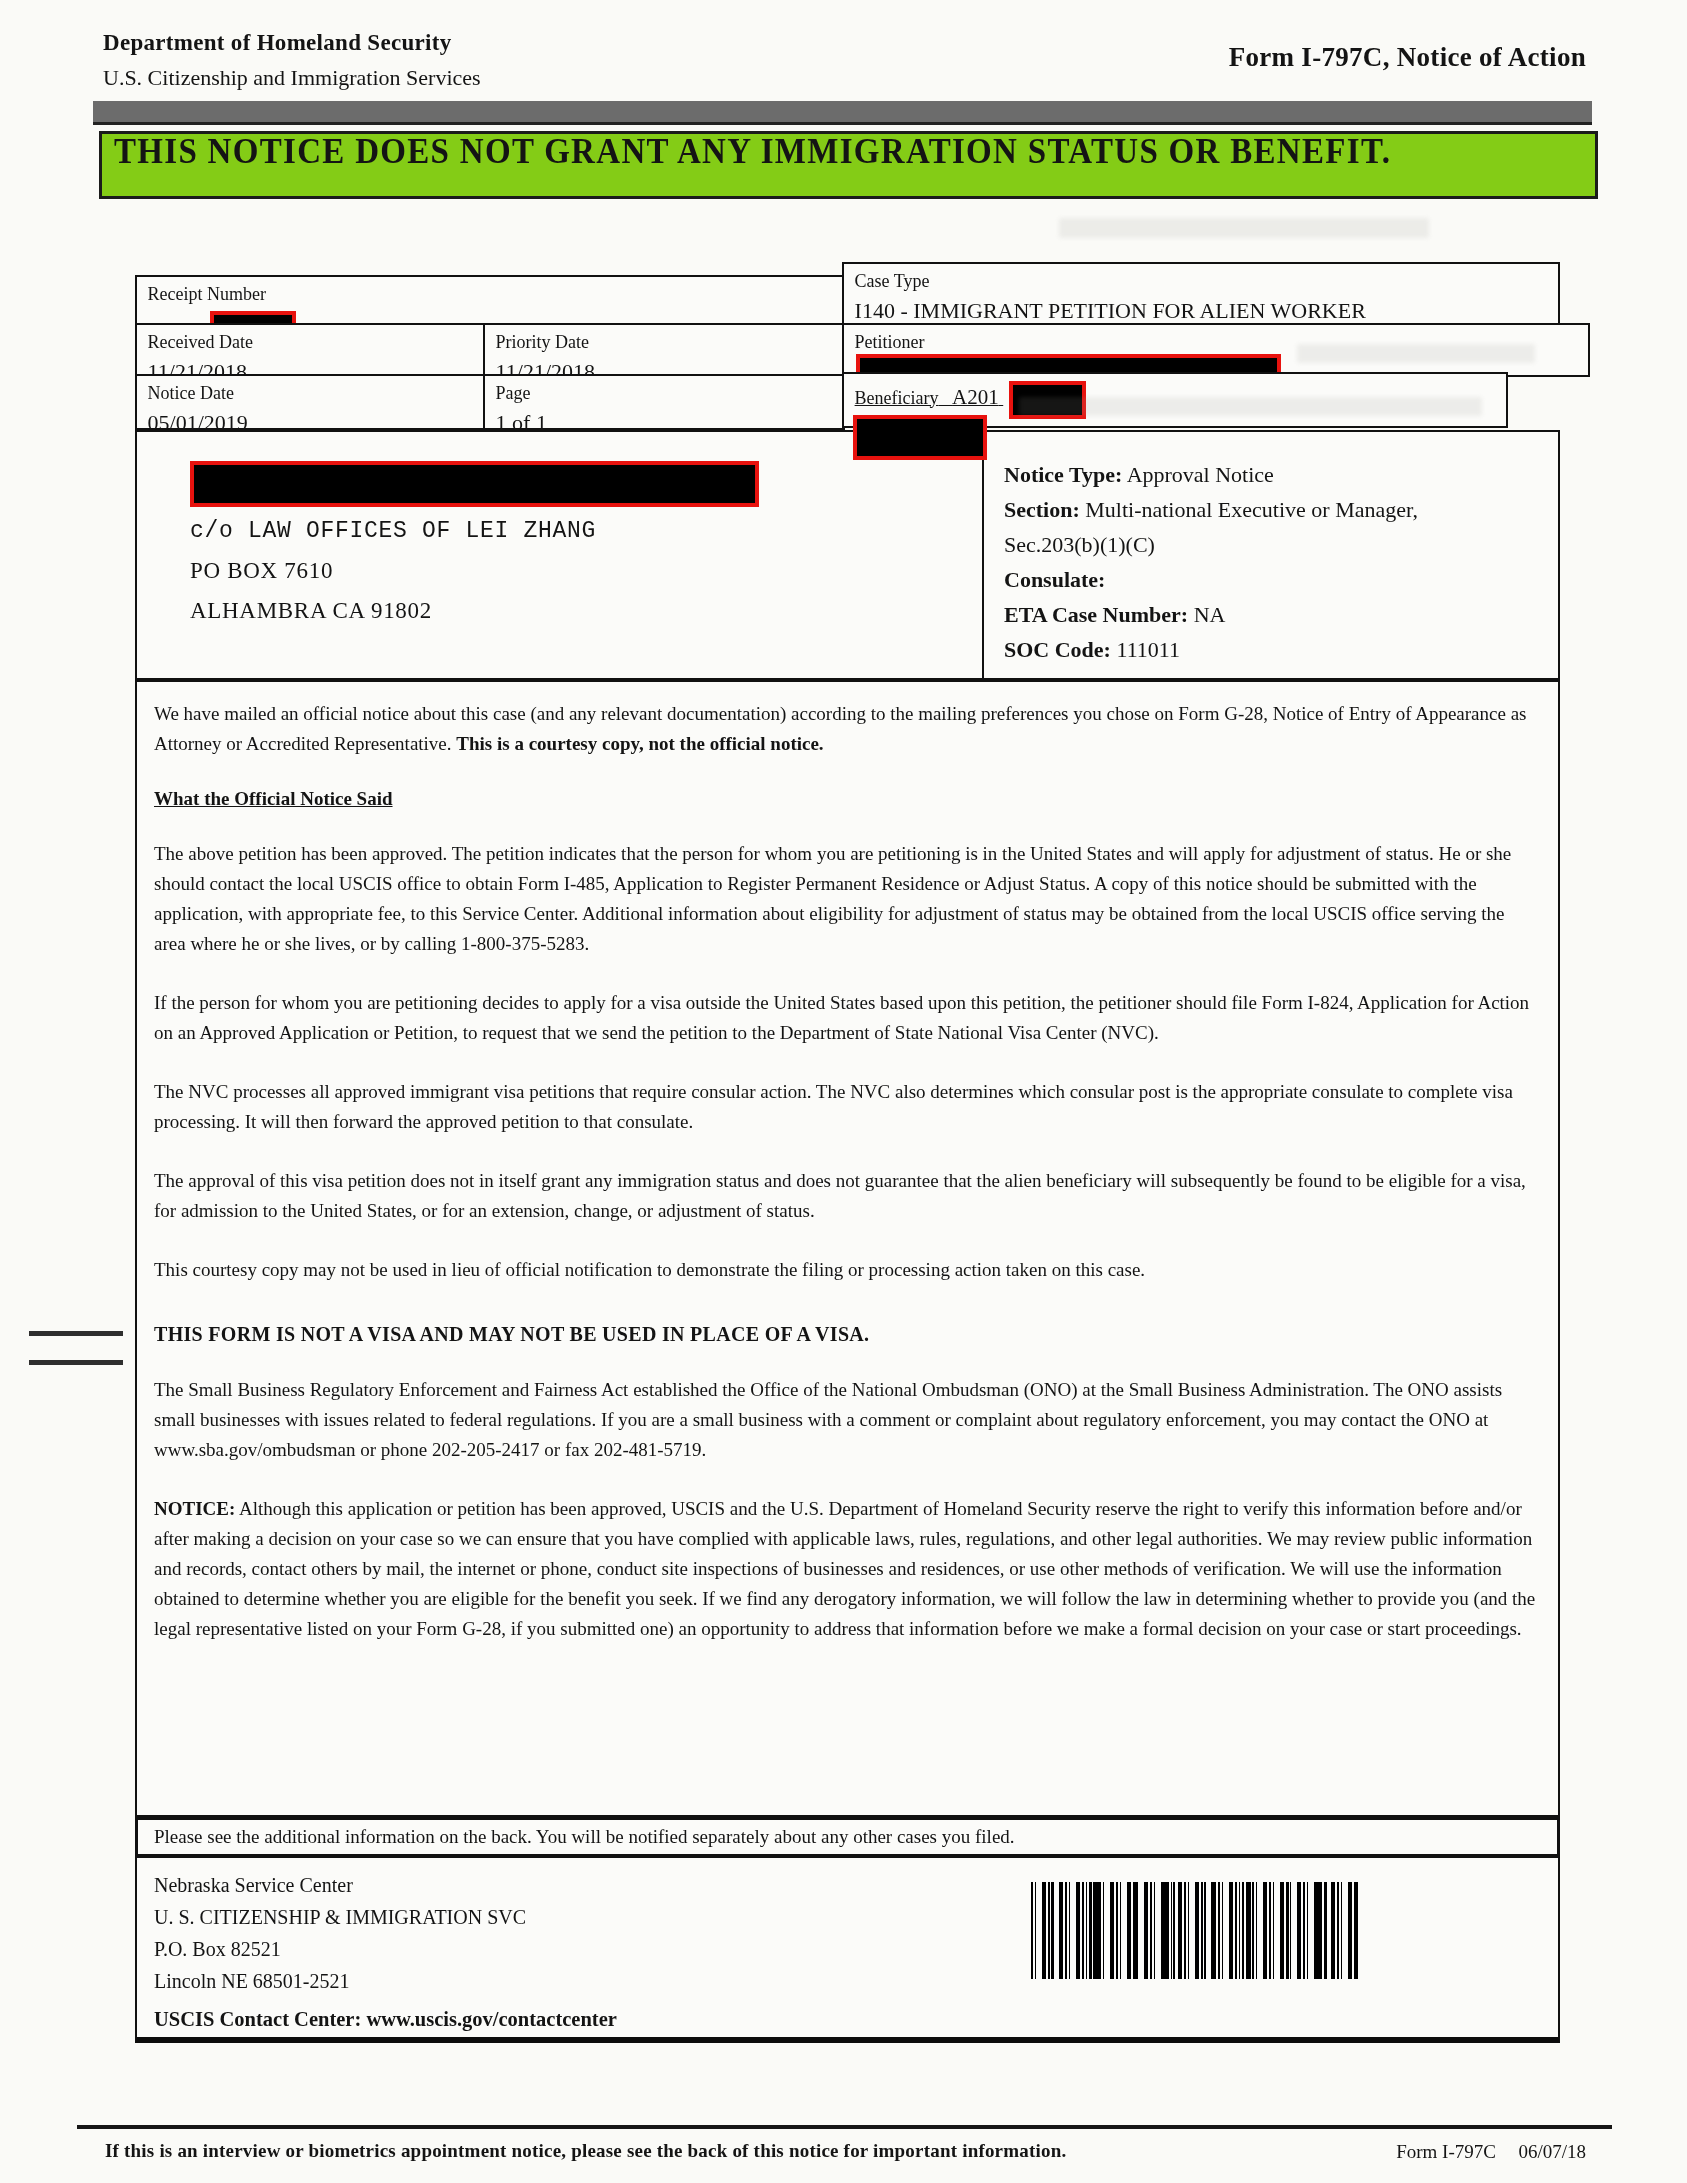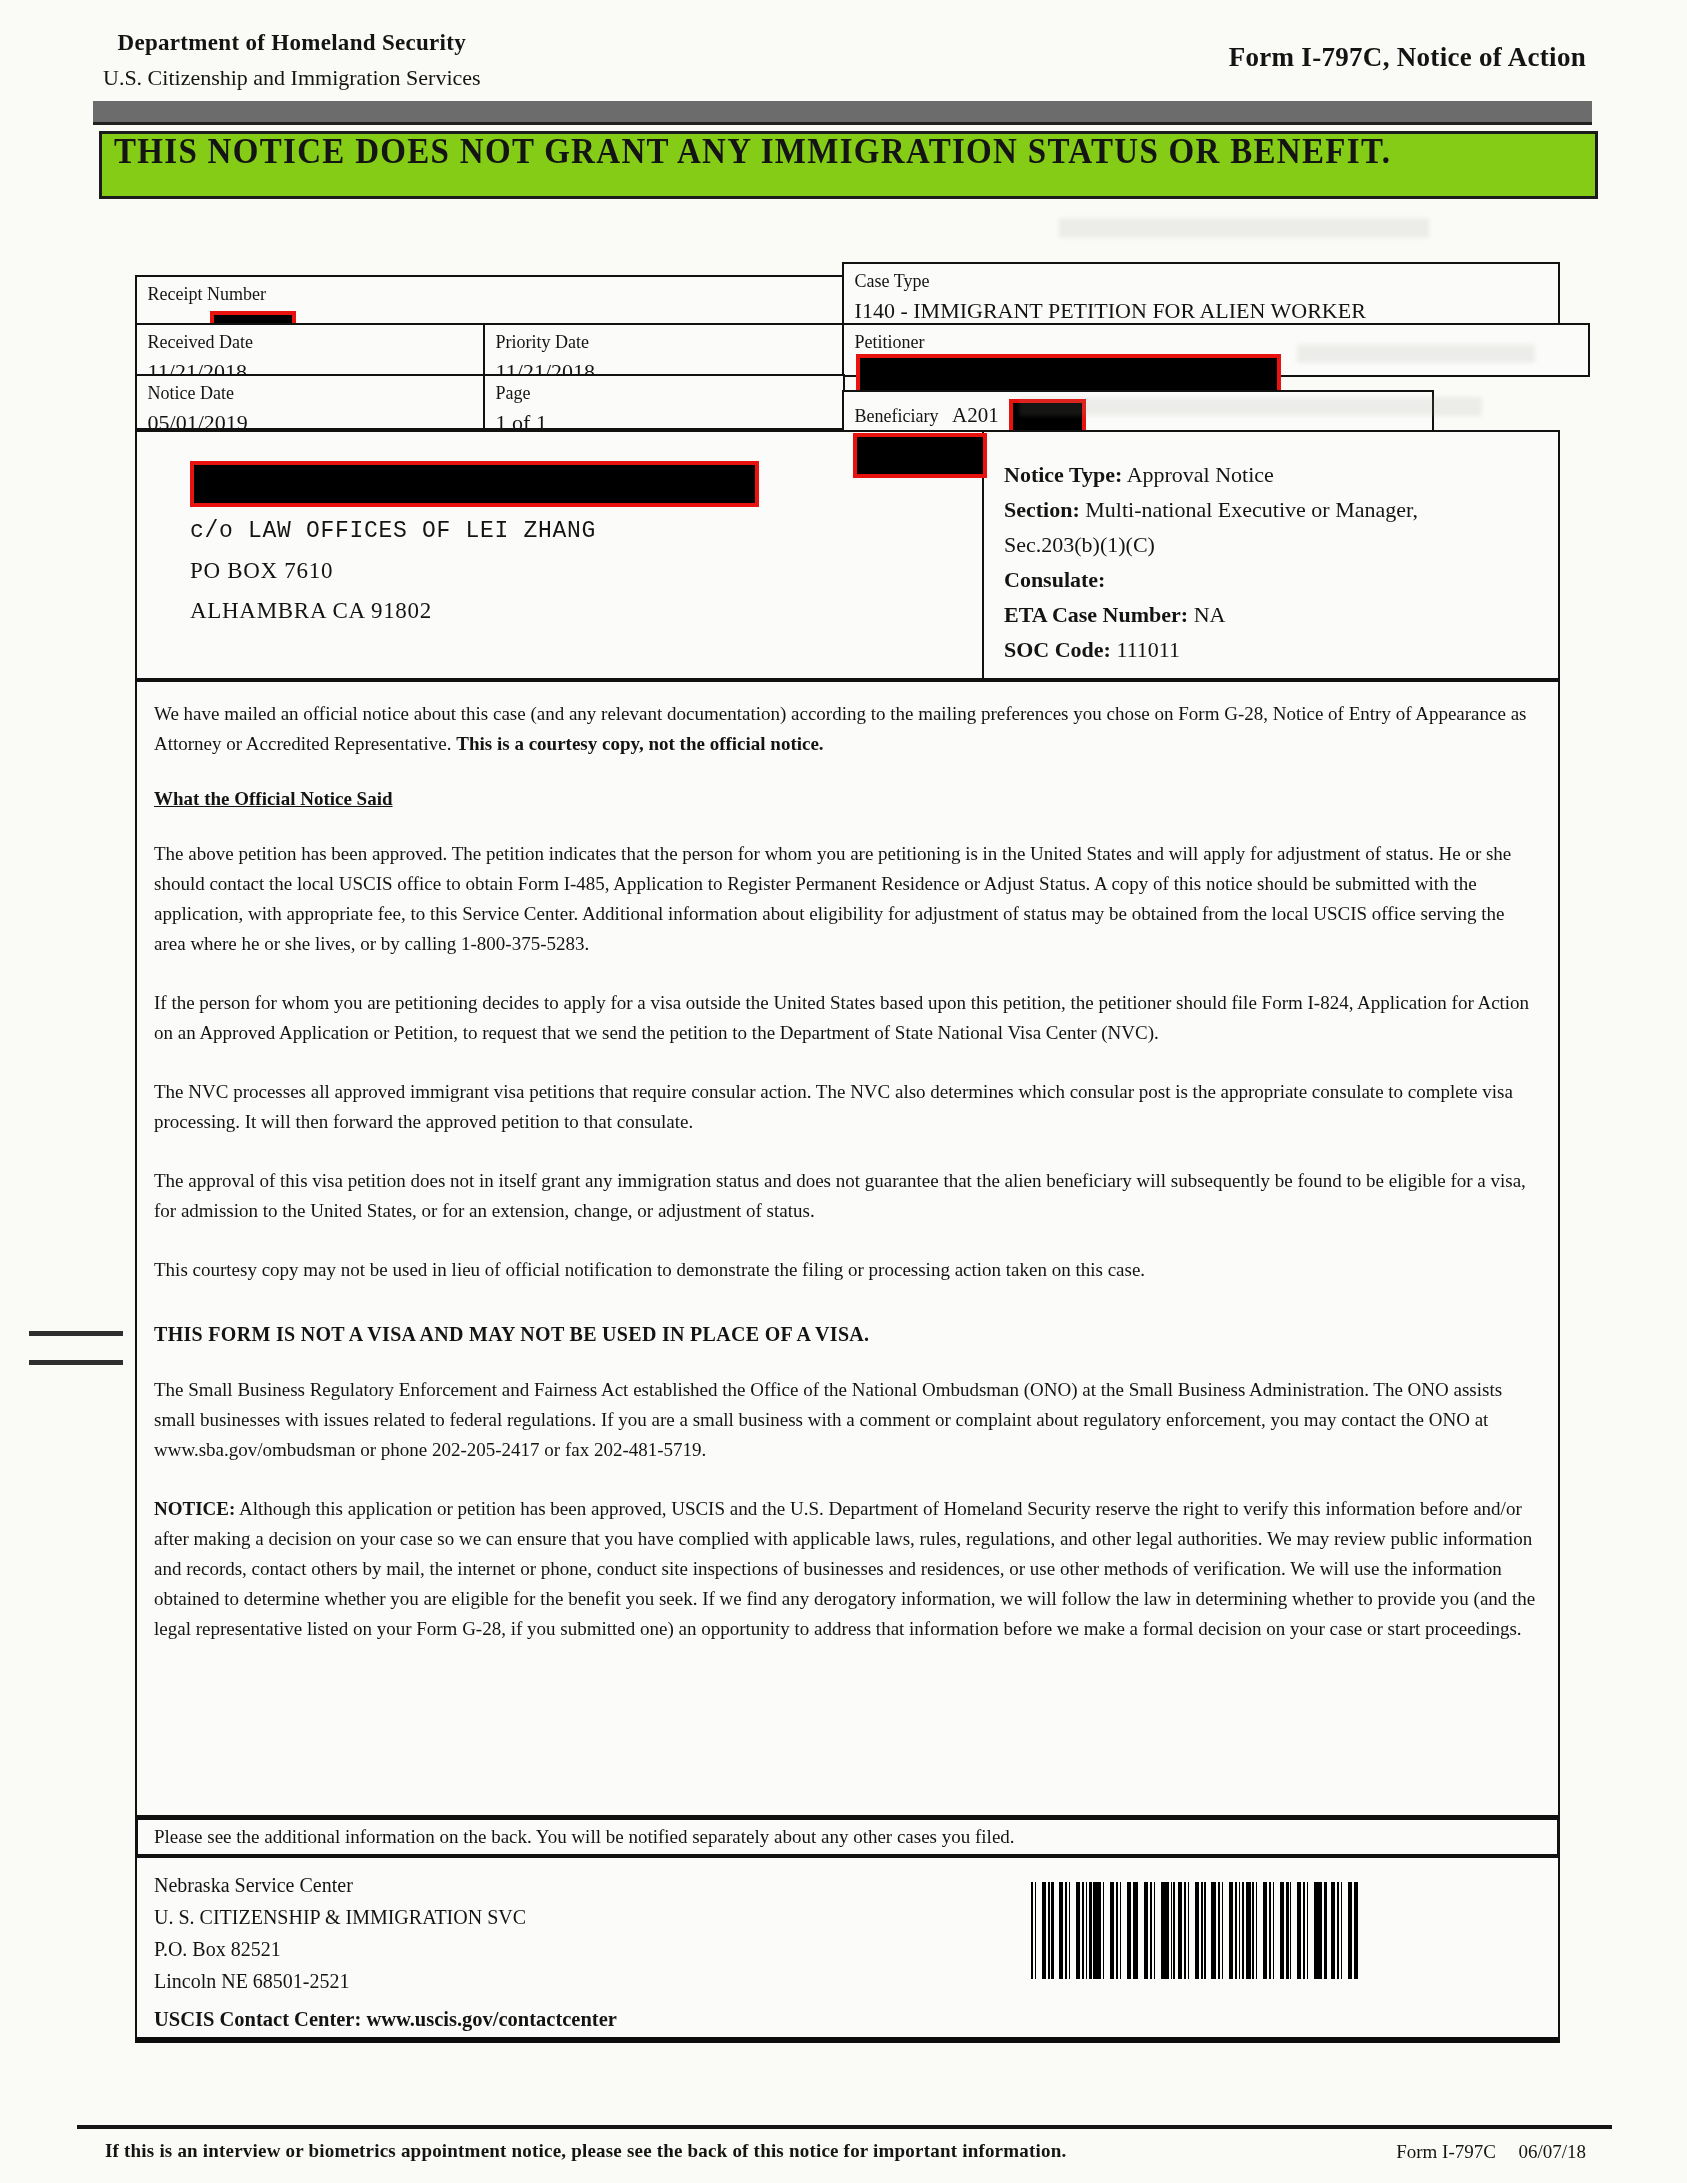--- a/index.html
+++ b/index.html
@@ -8,21 +8,21 @@
     font-family:"Liberation Serif","DejaVu Serif",serif;
     color:#141414;
   }
   .page{
     position:relative;
     width:1687px;height:2183px;
     background:#fafaf7;
     overflow:hidden;
   }
   
-  .hdr-left{position:absolute;left:103px;top:30px;text-align:center;}
+  .hdr-left{position:absolute;left:103px;top:30px;}
   .hdr-dept{font-size:23px;font-weight:bold;letter-spacing:0.3px;}
   .hdr-uscis{font-size:22px;margin-top:9.3px;}
   .hdr-right{position:absolute;right:101px;top:42px;font-size:27px;font-weight:bold;letter-spacing:0.3px;}
   .gray-bar{position:absolute;left:93px;top:101px;width:1499px;height:21px;background:#6c6c6c;border-bottom:3.3px solid #222;}
   .banner{
     position:absolute;left:99px;top:131px;width:1493px;height:62px;
     border:3.3px solid #1b1b1b;background:#84cc16;
     display:flex;
   }
   .banner span{
@@ -121,21 +121,21 @@
   </div>
 
   <div class="cell" style="left:135px;top:374px;width:351px;height:56px;">
     <div class="lab">Notice Date</div>
     <div class="val">05/01/2019</div>
   </div>
   <div class="cell" style="left:483px;top:374px;width:362px;height:56px;">
     <div class="lab">Page</div>
     <div class="val">1 of 1</div>
   </div>
-  <div class="cell" style="left:842px;top:390px;width:592px;height:56px;">
+  <div class="cell" style="left:842px;top:372px;width:666px;height:56px;text-decoration:underline;">
     <div class="lab" style="white-space:nowrap;">
       <span>Beneficiary</span>&nbsp;&nbsp;
       <span style="font-size:21px;">A201</span>
       <span class="redact" style="width:69px;height:30px;margin-left:5.3px;"></span>
     </div>
     <span class="redact" style="position:absolute;left:9.3px;top:41px;width:126px;height:37px;z-index:3;"></span>
   </div>
 
   <div class="addr-box">
     <div class="addr-inner">

